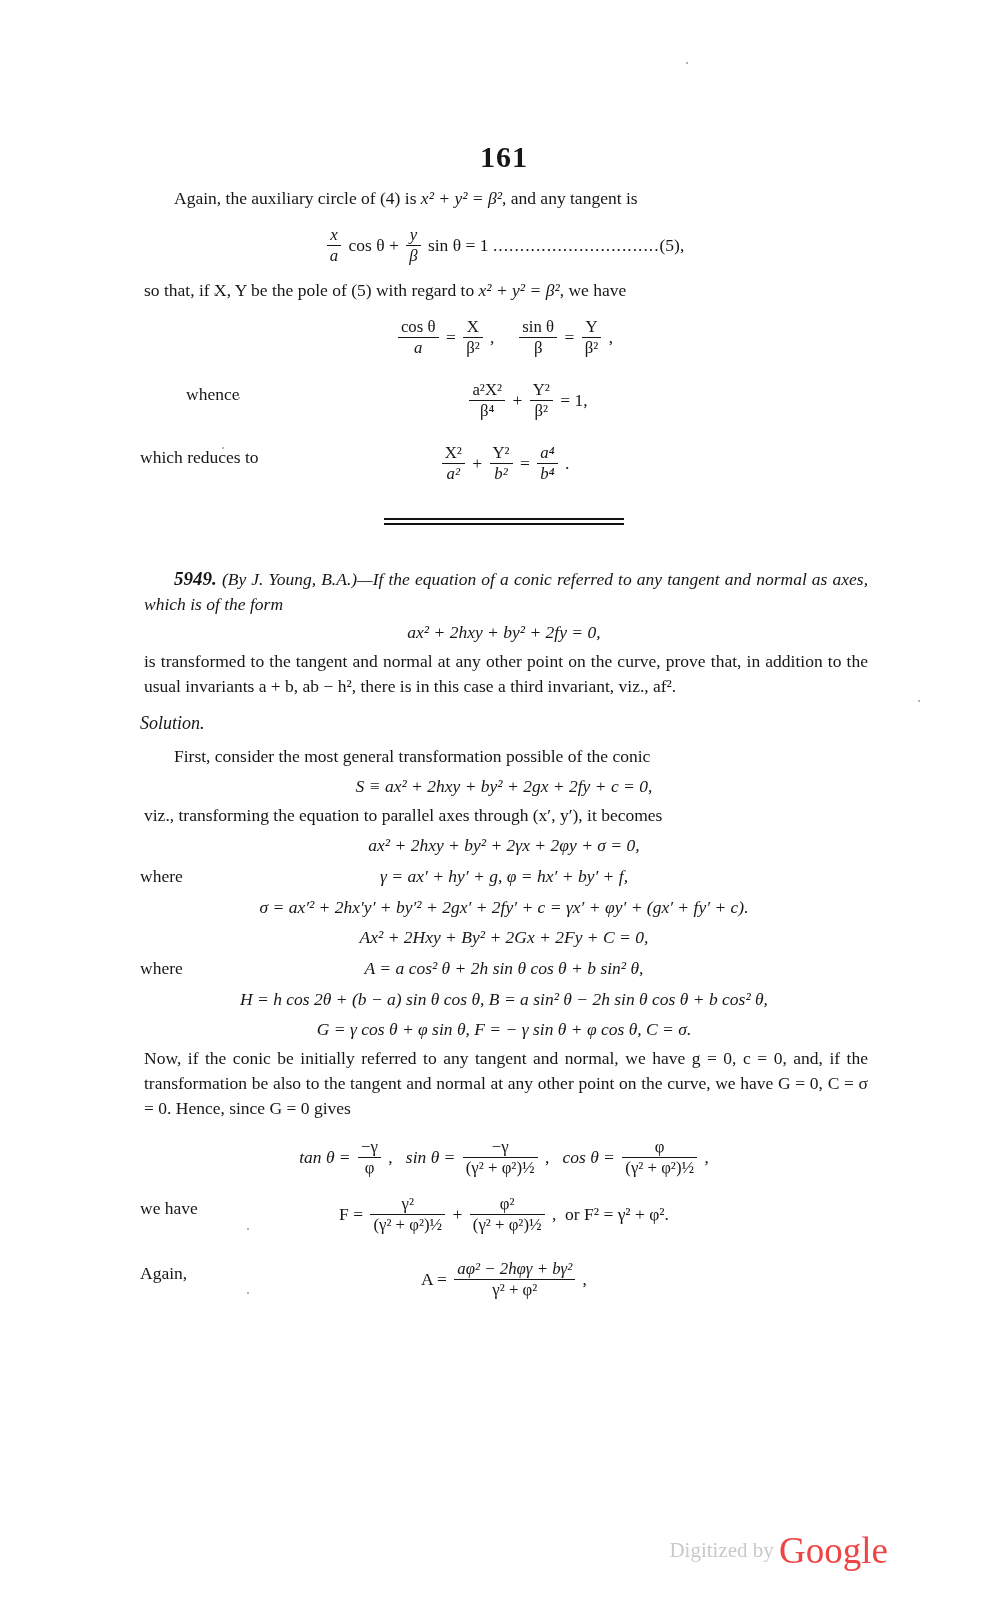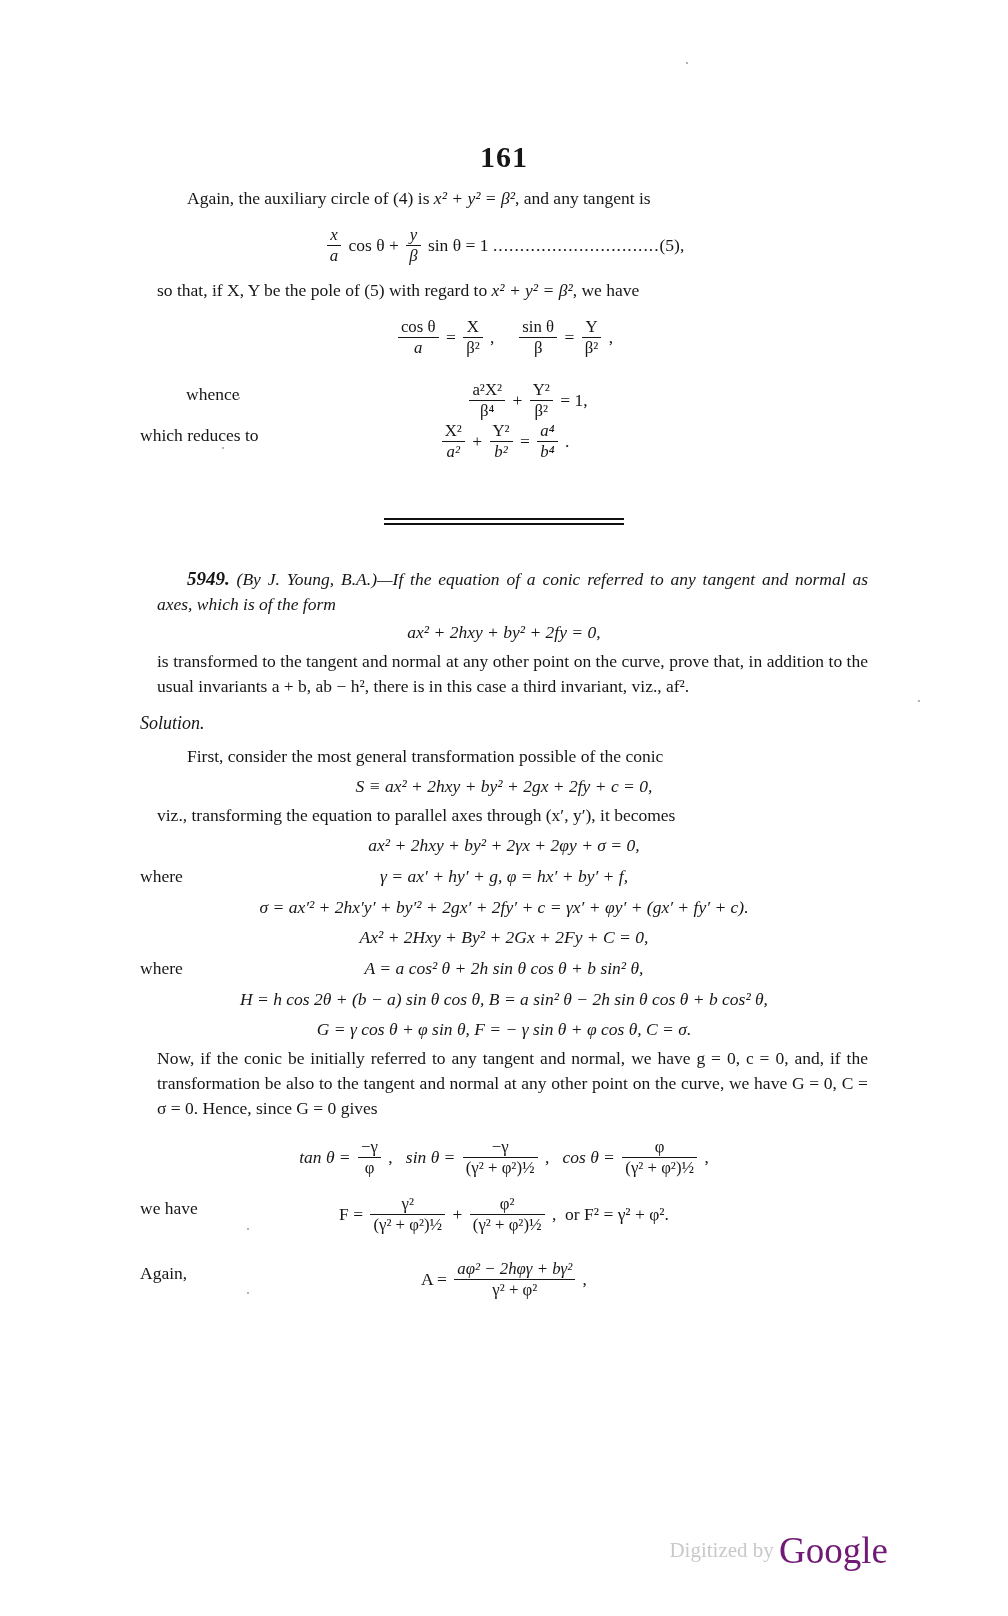--- a/index.html
+++ b/index.html
@@ -30,21 +30,21 @@
     font-weight: bold;
     letter-spacing: 1px;
     margin-top: 20px;
   }
   .col {
     position: absolute;
     left: 140px;
     width: 728px;
   }
   p.body {
-    margin: 0 0 2px 17px;
+    margin: 0 0 2px 4px;
     font-size: 17.5px;
     line-height: 25px;
     text-align: justify;
   }
   .indent {
     text-indent: 30px;
   }
   .eq {
     text-align: center;
     font-size: 17.5px;
@@ -116,21 +116,21 @@
     bottom: 44px;
     font-size: 21px;
     color: #c9c9c9;
     font-family: "Liberation Serif", serif;
     white-space: nowrap;
   }
   .google-wm .g {
     font-size: 37px;
     letter-spacing: 0px;
     vertical-align: -6px;
-    color: #701a75;
+    color: #ef4444;
   }
   .speck {
     position: absolute;
     background: #9a9a9a;
     width: 2px; height: 2px;
     border-radius: 50%;
   }
 </style>
 </head>
 <body>
@@ -195,21 +195,21 @@
         </span>
         <span>+</span>
         <span class="frac">
           <span class="num">Y²</span>
           <span class="den">β²</span>
         </span>
         <span>= 1,</span>
       </span>
     </div>
 
-    <div class="label-line" style="">
+    <div class="label-line" style="margin-top:22px;">
       <span class="lbl">which reduces to</span>
       <span class="expr">
         <span class="frac">
           <span class="num">X²</span>
           <span class="den it">a²</span>
         </span>
         <span>+</span>
         <span class="frac">
           <span class="num">Y²</span>
           <span class="den it">b²</span>

